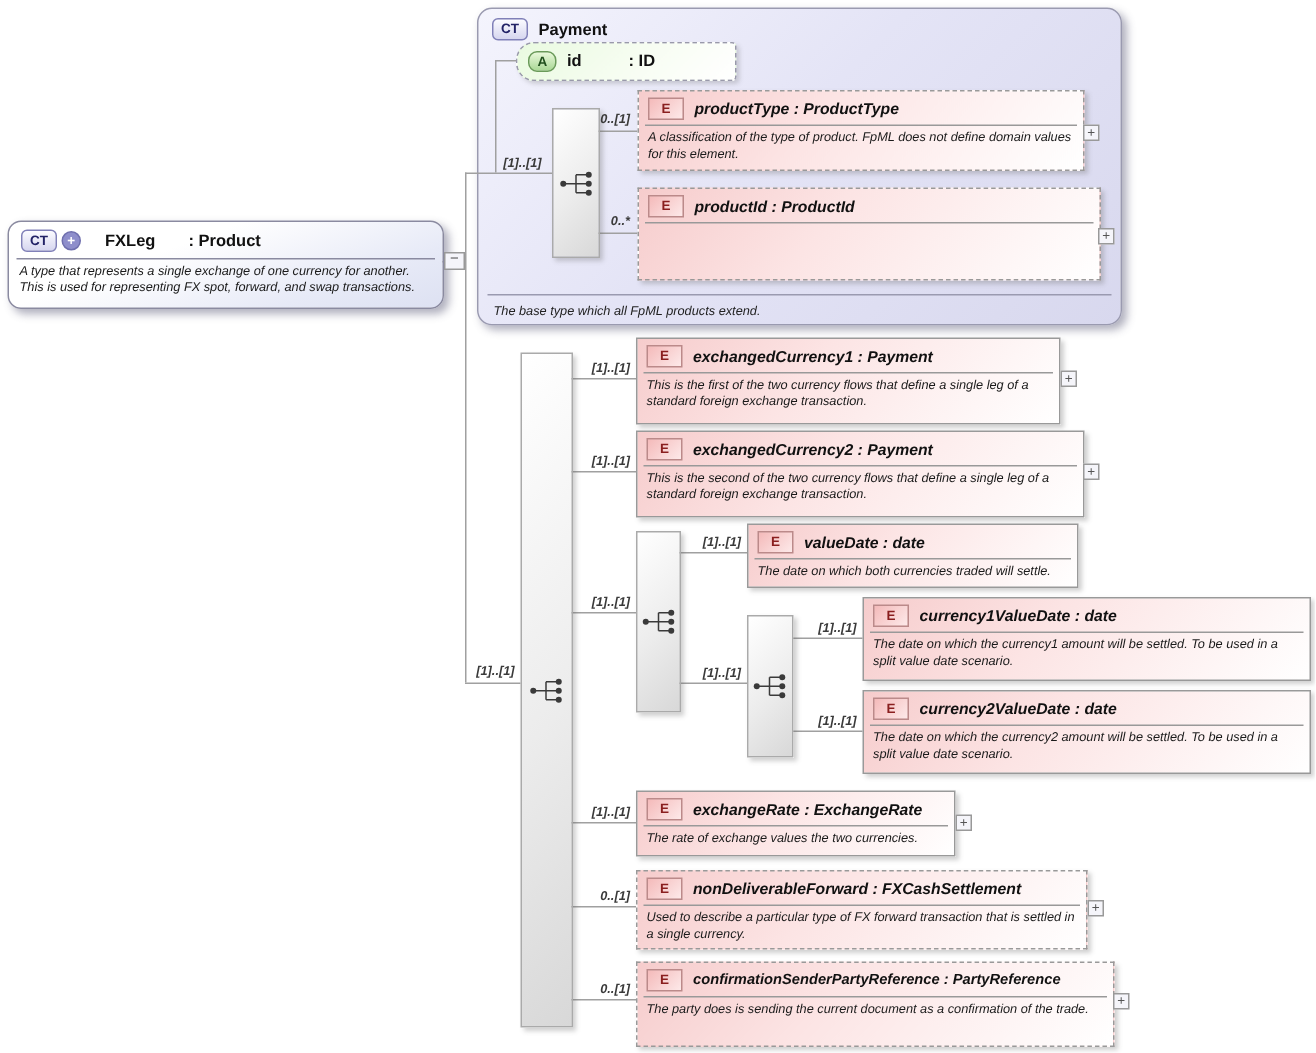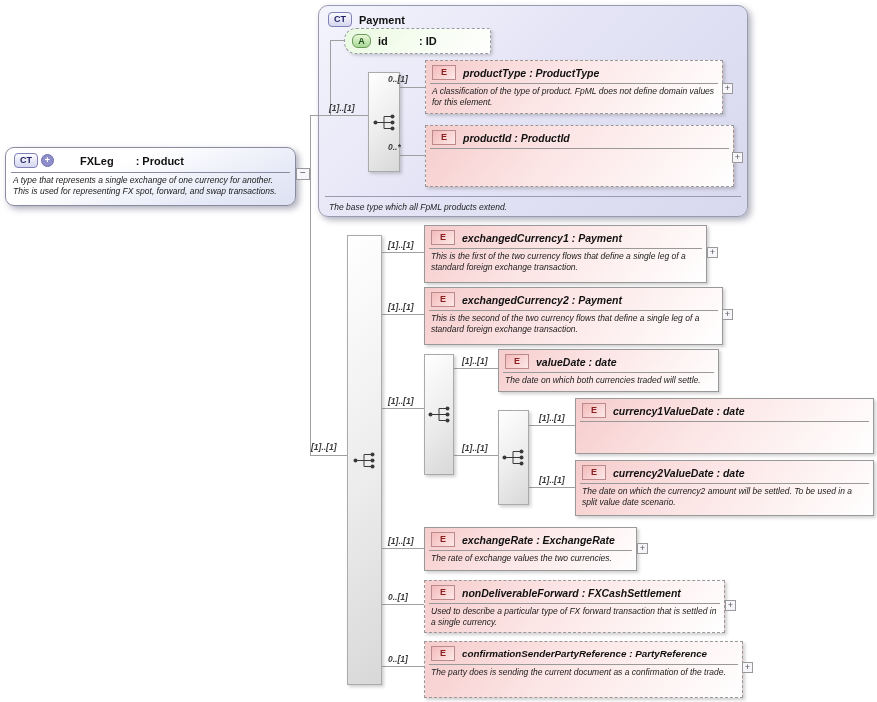--- a/index.html
+++ b/index.html
@@ -15,21 +15,21 @@
   .typebox .thead{display:flex;align-items:center;gap:7px;padding:6px 9px 0 9px;}
   .ttitle{font-size:11px;font-weight:bold;color:#111;}
   .tfootsep{position:absolute;left:6px;right:6px;bottom:19px;border-top:1px solid #9a9ab0;}
   .tfoot{position:absolute;left:10px;bottom:4px;font-size:8.5px;font-style:italic;color:#222;}
 
   
   .rootbox{position:absolute;border:1px solid #8a8aa0;border-radius:9px;
            background:linear-gradient(160deg,#ffffff 35%,#e7eaf7 75%,#dde1f2 100%);
            box-shadow:3px 3px 6px rgba(80,80,110,.45);}
   .rootbox .rhead{display:flex;align-items:center;padding:5px 8px 2px 8px;}
-  .rname{font-size:11px;font-weight:bold;color:#111;margin-left:16px;padding-left:10px;}
+  .rname{font-size:11px;font-weight:bold;color:#111;margin-left:6px;padding-left:10px;}
   .rtype{font-size:11px;font-weight:bold;color:#111;margin-left:22px;}
   .rsep{border-top:1px solid #8a8aa0;margin:2px 5px 1px 5px;}
   .rdesc{font-size:8.5px;font-style:italic;color:#1a1a1a;padding:1px 7px;line-height:10.5px;}
 
   
   .ctbadge{display:inline-block;min-width:16px;height:13px;line-height:13px;padding:0 3px;
            border:1px solid #8080b8;border-radius:4px;text-align:center;
            background:linear-gradient(#fbfbff,#d6d6ef);
            font-size:9px;font-weight:bold;color:#222266;flex:none;}
   .plusdot{width:11px;height:11px;border-radius:50%;background:#8e8ecb;border:1px solid #6f6fae;
@@ -60,21 +60,21 @@
   .esep{border-top:1px solid #999;margin:2px 4px 1px 4px;}
   .edesc{font-size:8.5px;font-style:italic;color:#1a1a1a;padding:1px 6px;line-height:10.5px;}
 
   
   .seqbox{position:absolute;border:1px solid #aaa;
           background:linear-gradient(135deg,#ffffff 0%,#ececec 55%,#d8d8d8 100%);
           box-shadow:2px 2px 3px rgba(100,100,100,.3);
           display:flex;align-items:center;justify-content:center;}
 
   
-  .card{position:absolute;width:32px;font-size:8.5px;font-weight:bold;
+  .card{position:absolute;width:32px;text-align:right;font-size:8.5px;font-weight:bold;
         font-style:italic;color:#3a3a3a;white-space:nowrap;}
 
   
   .exp{position:absolute;width:9px;height:9px;border:1px solid #999;background:#f5f5fa;
        color:#555;font-size:9px;line-height:8px;text-align:center;}
   .mns{position:absolute;width:12px;height:10px;border:1px solid #999;background:#f5f5fa;
        color:#555;font-size:10px;line-height:8px;text-align:center;}
 </style>
 </head>
 <body>
@@ -230,20 +230,21 @@
     <div class="esep"></div>
     <div class="edesc">The date on which both currencies traded will settle.</div>
   </div>
 
   <div class="ebox" style="left:575px;top:398px;width:297px;height:54px;">
     <div class="ehead">
       <span class="ebadge">E</span>
       <span class="ename"><span>currency1ValueDate</span>&nbsp;<span>: date</span></span>
     </div>
     <div class="esep"></div>
+    <div class="edesc">The date on which the currency1 amount will be settled. To be used in a split value date scenario.</div>
   </div>
 
   <div class="ebox" style="left:575px;top:460px;width:297px;height:54px;">
     <div class="ehead">
       <span class="ebadge">E</span>
       <span class="ename"><span>currency2ValueDate</span>&nbsp;<span>: date</span></span>
     </div>
     <div class="esep"></div>
     <div class="edesc">The date on which the currency2 amount will be settled. To be used in a split value date scenario.</div>
   </div>

